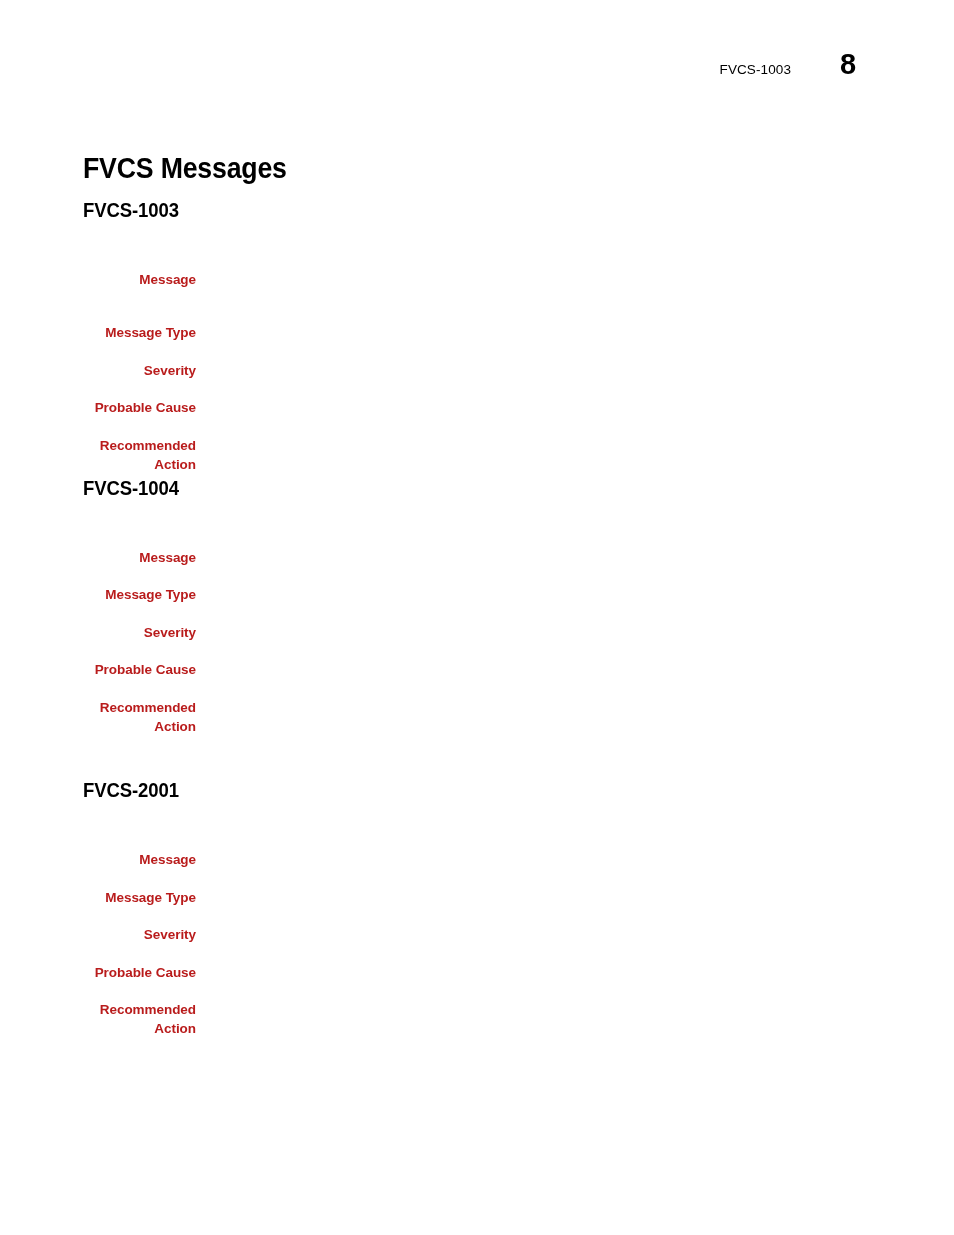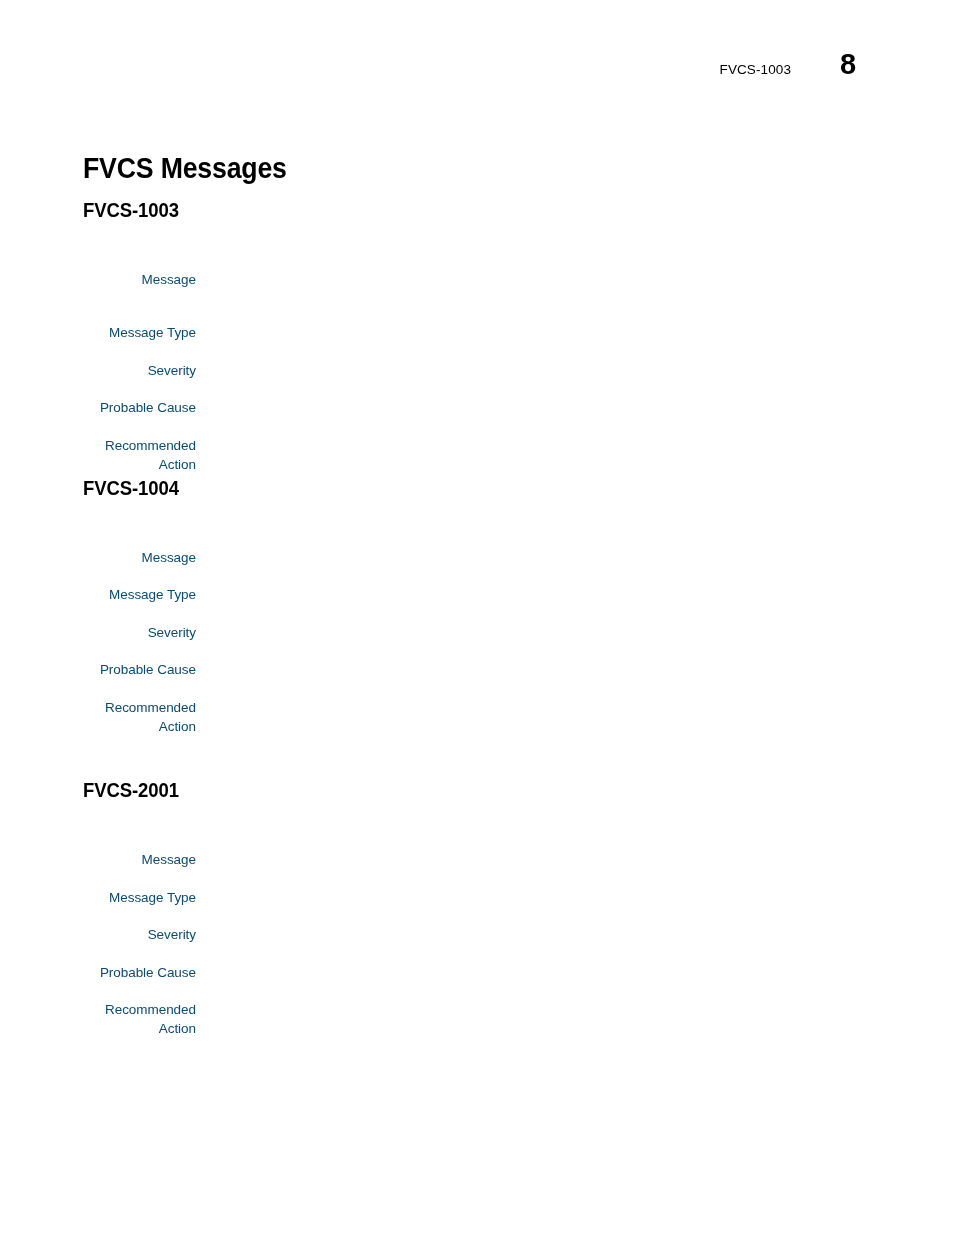--- a/index.html
+++ b/index.html
@@ -98,24 +98,24 @@
     position: relative;
     width: 790px;
   }
 
   .entry-label {
     position: absolute;
     left: 0;
     width: 113px;
     text-align: right;
     font-size: 13.5px;
-    font-weight: 400;
+    font-weight: 700;
     line-height: 19px;
     letter-spacing: -0.05px;
-    color: #0c4a6e;
+    color: #b91c1c;
   }
 
   .entry-value {
     position: absolute;
     left: 137px;
     width: 653px;
     font-size: 13.5px;
     font-weight: 400;
     line-height: 19px;
     color: #000000;

